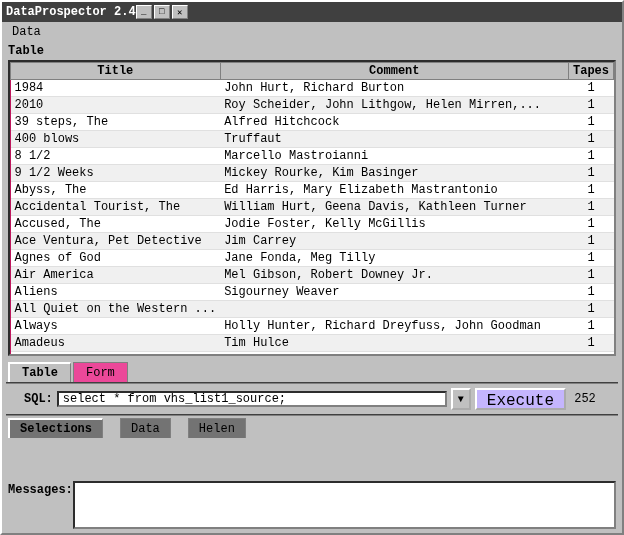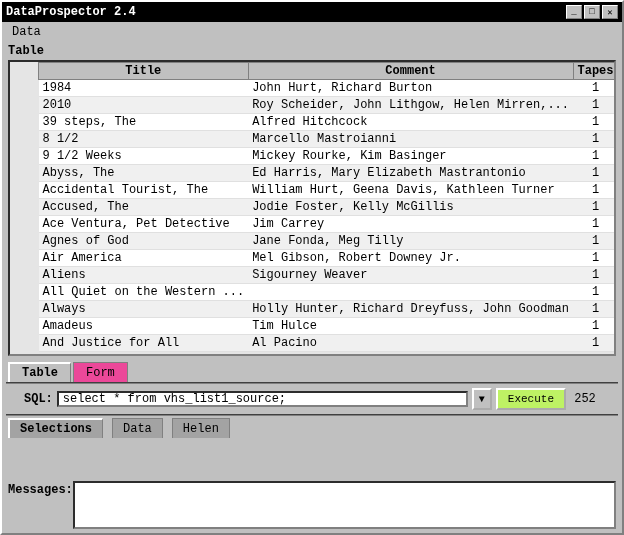--- a/index.html
+++ b/index.html
@@ -15,26 +15,25 @@
       width: 624px;
       height: 535px;
       border: 2px solid #808080;
       border-top: 2px solid #ffffff;
       border-left: 2px solid #ffffff;
       background: #c0c0c0;
       display: flex;
       flex-direction: column;
     }
     .title-bar {
-      background: #000000;
+      background: #404040;
       color: white;
       padding: 2px 4px;
       display: flex;
       align-items: center;
-      justify-content: space-between;
       height: 20px;
       flex-shrink: 0;
     }
     .title-bar-text {
       font-size: 12px;
       font-weight: bold;
     }
     .title-bar-buttons {
       display: flex;
       gap: 2px;
@@ -75,24 +74,23 @@
     }
     .table-label {
       font-weight: bold;
       font-size: 12px;
       margin-bottom: 2px;
     }
     .data-table-container {
       flex: 1;
       overflow: hidden;
       border: 2px inset #808080;
-      background: #e5e5e5;
+      background: #be185d;
       display: flex;
       flex-direction: column;
-      padding-left: 28px;
     }
     .data-table {
       width: 100%;
       border-collapse: collapse;
       font-size: 12px;
       font-family: 'Courier New', monospace;
     }
     .data-table thead th {
       background: #c0c0c0;
       border: 1px solid #808080;
@@ -166,45 +164,45 @@
       border: 2px outset #ffffff;
       cursor: pointer;
       display: flex;
       align-items: center;
       justify-content: center;
       font-size: 10px;
     }
     .execute-btn {
       padding: 2px 10px;
       height: 22px;
-      background: #bef264;
+      background: #c4b5fd;
       border: 2px outset #ffffff;
       cursor: pointer;
-      font-size: 11px;
+      font-size: 16px;
       font-family: 'Courier New', monospace;
     }
     .row-count {
       font-size: 12px;
       width: 30px;
       text-align: center;
     }
     .bottom-tabs {
       display: flex;
       padding: 2px 6px 0 6px;
       flex-shrink: 0;
     }
     .bottom-tab {
       padding: 2px 10px;
       border: 1px solid #808080;
       border-bottom: none;
-      background: #a3a3a3;
-      cursor: pointer;
-      font-size: 12px;
-      font-family: 'Courier New', monospace;
-      margin-right: 9px;
+      background: #737373;
+      cursor: pointer;
+      font-size: 12px;
+      font-family: 'Courier New', monospace;
+      margin-right: 17px;
     }
     .bottom-tab.active {
       font-weight: bold;
       border-top: 2px solid #ffffff;
       border-left: 2px solid #ffffff;
     }
     .messages-section {
       padding: 2px 6px 4px 6px;
       display: flex;
       align-items: flex-start;
@@ -274,20 +272,25 @@
       <td class="col-title">2010</td>
       <td class="col-comment">Roy Scheider, John Lithgow, Helen Mirren,...</td>
       <td class="col-tapes" style="text-align:center">1</td>
     </tr>
               <tr>
       <td class="col-title">39 steps, The</td>
       <td class="col-comment">Alfred Hitchcock</td>
       <td class="col-tapes" style="text-align:center">1</td>
     </tr>
               <tr>
+      <td class="col-title">400 blows</td>
+      <td class="col-comment">Truffaut</td>
+      <td class="col-tapes" style="text-align:center">1</td>
+    </tr>
+              <tr>
       <td class="col-title">8 1/2</td>
       <td class="col-comment">Marcello Mastroianni</td>
       <td class="col-tapes" style="text-align:center">1</td>
     </tr>
               <tr>
       <td class="col-title">9 1/2 Weeks</td>
       <td class="col-comment">Mickey Rourke, Kim Basinger</td>
       <td class="col-tapes" style="text-align:center">1</td>
     </tr>
               <tr>

